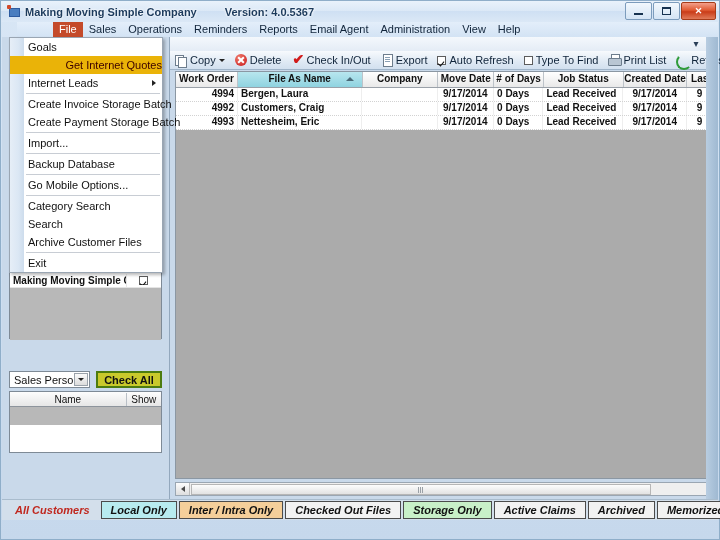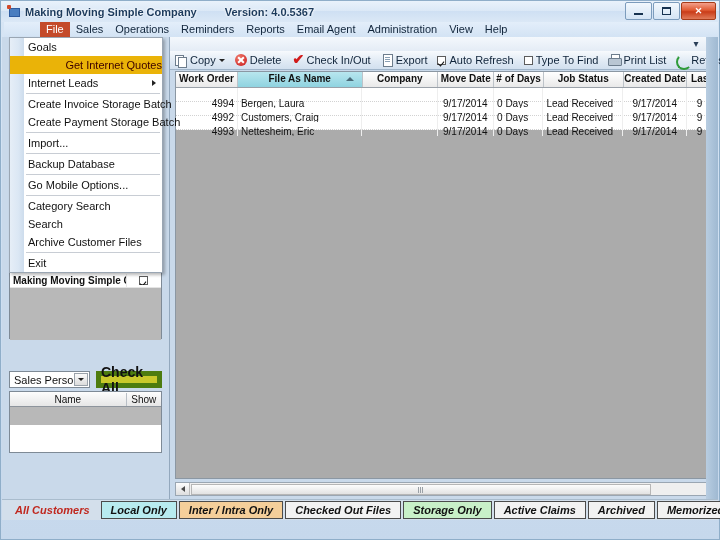--- a/index.html
+++ b/index.html
@@ -47,21 +47,21 @@
   .wbtn.close{
     width:33px;
     background:linear-gradient(to bottom,#f3a08b,#e05a32 45%,#c93c18 55%,#e07a58);
     border:1px solid #a63b18;color:#fff;font-weight:bold;
   }
   .wbtn .gl-min{display:block;width:9px;height:2px;background:#16324f;margin-top:6px;}
   .wbtn .gl-max{display:block;width:9px;height:8px;border:1px solid #16324f;border-top-width:2px;box-sizing:border-box;}
 
   
   .menubar{
-    position:absolute;left:3px;top:21px;right:1px;height:15px;
+    position:absolute;left:16px;top:21px;right:1px;height:15px;
     background:linear-gradient(to bottom,#e3eefa,#d3e3f4);
     display:flex;align-items:flex-end;padding-left:36px;
   }
   .menu-item{
     padding:1px 6px 2px 6px;font-size:11px;color:#10243a;white-space:nowrap;line-height:12px;
   }
   .menu-item.active{background:#c44a2a;color:#fff;}
 
   
   .dropdown{
@@ -132,22 +132,22 @@
   }
   .sp-select .arrowbox{
     position:absolute;right:1px;top:1px;bottom:1px;width:14px;
     background:linear-gradient(to bottom,#fafafa,#dcdcdc);
     border:1px solid #9aa2aa;box-sizing:border-box;
     display:flex;align-items:center;justify-content:center;
   }
   .caret{width:0;height:0;border-top:3px solid #222;border-left:3px solid transparent;border-right:3px solid transparent;}
   .checkall{
     width:66px;height:17px;box-sizing:border-box;
-    background:#c9c92b;border:5px solid #4d7c0f;
-    font-size:14px;font-weight:bold;color:#111;
+    background:#c9c92b;border:2px solid #4d7c0f;
+    font-size:11px;font-weight:bold;color:#111;
     display:flex;align-items:center;justify-content:center;
   }
 
   
   .main{
     position:absolute;left:169px;top:36px;right:1px;bottom:40px;
     background:#c9d9ea;box-sizing:border-box;
   }
   .toolbar{
     position:absolute;left:0;right:0;top:0;height:14px;
@@ -193,23 +193,23 @@
     border-right:1px solid #bdc3c9;box-sizing:border-box;overflow:hidden;white-space:nowrap;
     position:relative;
   }
   .gh.sorted{background:linear-gradient(to bottom,#b8e6ee,#8fd3e0);}
   .gh .sortarrow{
     position:absolute;right:8px;top:5px;width:0;height:0;
     border-bottom:4px solid #4a6a78;border-left:4px solid transparent;border-right:4px solid transparent;
   }
   .grid-row{display:flex;height:13px;background:#fff;border-bottom:1px dotted #d2d2d2;}
   .gc{
-    font-size:10px;font-weight:normal;color:#111;line-height:12px;
+    font-size:10px;font-weight:bold;color:#111;line-height:12px;
     box-sizing:border-box;overflow:hidden;white-space:nowrap;
-    border-right:1px solid #eeeeee;padding:10px 3px;
+    border-right:1px solid #eeeeee;padding:0 3px;
   }
   .grid-body-fill{background:#ababab;}
   .grid-hscroll{
     position:absolute;left:5px;right:4px;bottom:3px;height:14px;
     background:#efefef;border:1px solid #9aa6b2;box-sizing:border-box;display:flex;align-items:center;
   }
   .hs-btn{width:13px;height:12px;background:linear-gradient(to bottom,#fcfcfc,#dedede);
     border-right:1px solid #bcbcbc;display:flex;align-items:center;justify-content:center;}
   .hs-thumb{height:11px;margin:0 1px;background:linear-gradient(to bottom,#fdfdfd,#e2e2e2);
     border:1px solid #b6b6b6;box-sizing:border-box;position:relative;}

